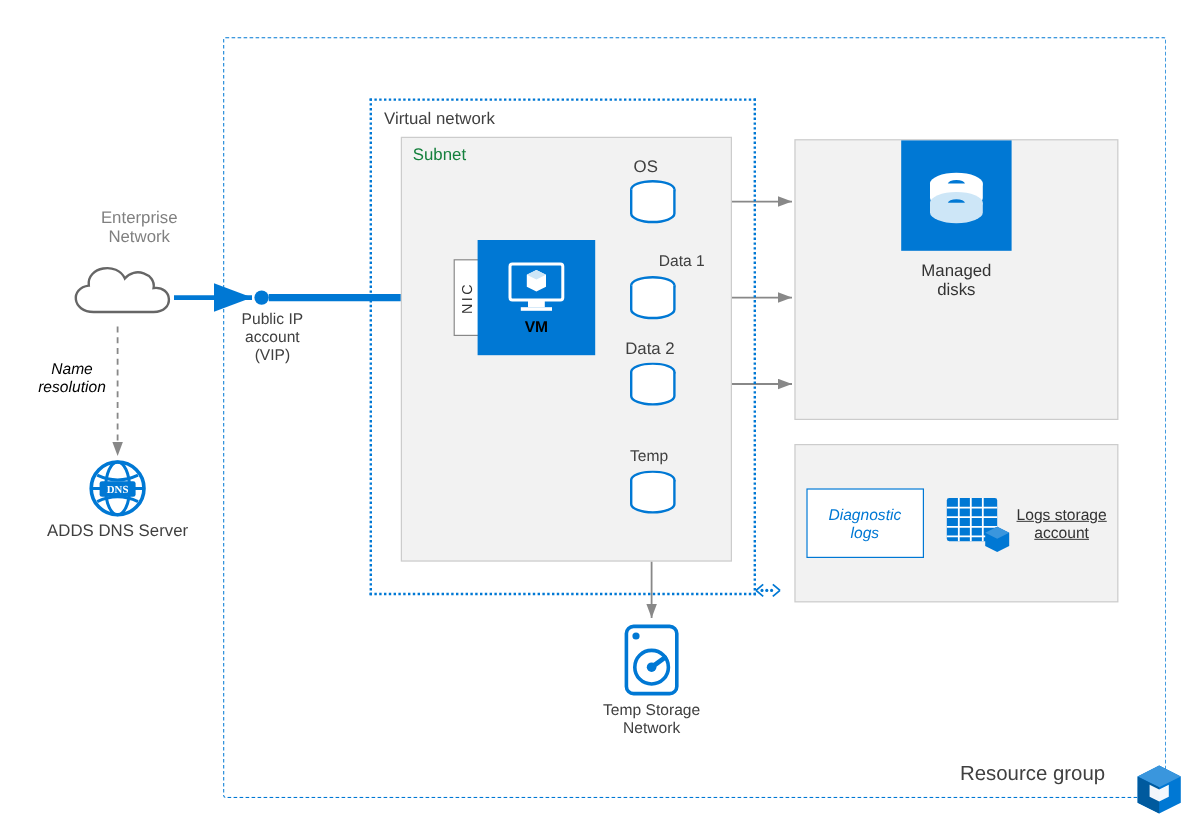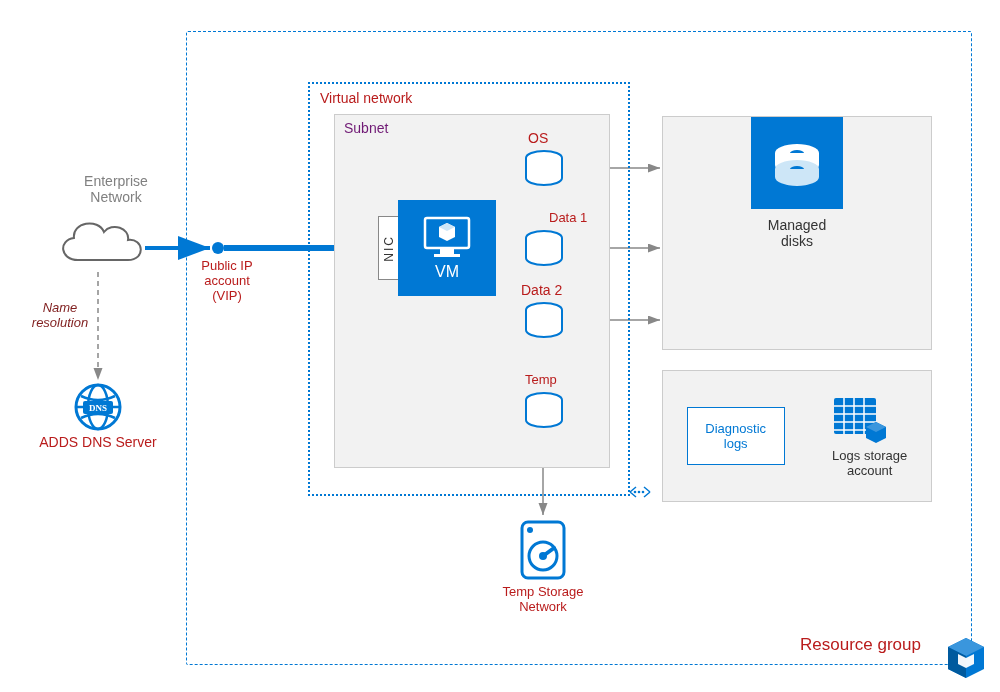--- a/index.html
+++ b/index.html
@@ -21,23 +21,23 @@
     border: 1.5px dashed #0078d4;
     border-radius: 2px;
   }
   .dotted-box {
     border: 2px dotted #0078d4;
   }
   .grey-box {
     background: #f2f2f2;
     border: 1px solid #ccc;
   }
-  .label-blue { color: #b91c1c; }
+  .label-blue { color: #404040; }
   .label-grey { color: #808080; }
-  .label-dblack { color: #701a75; }
+  .label-dblack { color: #15803d; }
   .center-text { text-align: center; }
   svg { display: block; }
 </style>
 </head>
 <body>
 
 <div class="canvas">
 
   <svg class="abs" width="1000" height="692" style="left:0;top:0;pointer-events:none">
     <defs>
@@ -86,21 +86,21 @@
     <path d="M24 22 L24 44 L6 35 L6 13 Z" fill="#005a9e"></path>
     <path d="M16 20 L24 24 L32 20 L32 30 L24 34 L16 30 Z" fill="#fff" opacity="0.95"></path>
   </svg>
 
   <div class="abs center-text label-grey" style="left:76px; top:173px; width:80px; white-space:pre-line;">Enterprise
 Network</div>
   <svg class="abs" style="left:50px; top:212px;" width="100" height="60" viewBox="0 0 100 60">
     <path d="M28 48 C10 48 8 28 24 26 C22 10 48 6 54 20 C62 10 80 16 78 28 C94 26 96 48 78 48 Z" fill="#fff" stroke="#666" stroke-width="2"></path>
   </svg>
 
-  <div class="abs center-text" style="left:25px; top:300px; width:70px; color:#7f1d1d; font-style:italic; white-space:pre-line; font-size:13px;">Name
+  <div class="abs center-text" style="left:25px; top:300px; width:70px; color:#000000; font-style:italic; white-space:pre-line; font-size:13px;">Name
 resolution</div>
 
   <svg class="abs" style="left:73px; top:382px;" width="50" height="50" viewBox="0 0 50 50">
     <circle cx="25" cy="25" r="22" fill="none" stroke="#0078d4" stroke-width="3"></circle>
     <ellipse cx="25" cy="25" rx="10" ry="22" fill="none" stroke="#0078d4" stroke-width="2.5"></ellipse>
     <line x1="3" y1="25" x2="47" y2="25" stroke="#0078d4" stroke-width="2.5"></line>
     <path d="M8 14 Q25 22 42 14" fill="none" stroke="#0078d4" stroke-width="2.5"></path>
     <path d="M8 36 Q25 28 42 36" fill="none" stroke="#0078d4" stroke-width="2.5"></path>
     <rect x="10" y="19" width="30" height="13" rx="2" fill="#0078d4"></rect>
     <text x="25" y="29" text-anchor="middle" fill="#fff" font-size="9" font-weight="bold" font-family="Segoe UI">DNS</text>
@@ -122,21 +122,21 @@
   </div>
 
   <div class="abs" style="left:398px; top:200px; width:98px; height:96px; background:#0078d4; display:flex; flex-direction:column; align-items:center; justify-content:center; gap:4px;">
     <svg width="50" height="44" viewBox="0 0 50 44">
       <rect x="3" y="3" width="44" height="30" rx="2" fill="none" stroke="#fff" stroke-width="2.5"></rect>
       <rect x="18" y="33" width="14" height="6" fill="#fff"></rect>
       <rect x="12" y="39" width="26" height="3" fill="#fff"></rect>
       <path d="M25 8 L33 12 L33 22 L25 26 L17 22 L17 12 Z" fill="#fff"></path>
       <path d="M25 8 L33 12 L25 16 L17 12 Z" fill="#cde6f7"></path>
     </svg>
-    <span style="color:#ffffff; font-weight:400; font-size:16px;">VM</span>
+    <span style="color:#000000; font-weight:700; font-size:13px;">VM</span>
   </div>
 
   <div class="abs label-blue" style="left:528px; top:130px; font-size:14px;">OS</div>
   <svg class="abs" style="left:523px; top:150px;" width="42" height="38" viewBox="0 0 42 38">
     <ellipse cx="21" cy="8" rx="18" ry="7" fill="#fff" stroke="#0078d4" stroke-width="2"></ellipse>
     <path d="M3 8 L3 28 A18 7 0 0 0 39 28 L39 8" fill="#fff" stroke="#0078d4" stroke-width="2"></path>
   </svg>
 
   <div class="abs label-blue" style="left:521px; top:210px; font-size:13px;margin-left:28px;">Data 1</div>
   <svg class="abs" style="left:523px; top:230px;" width="42" height="38" viewBox="0 0 42 38">
@@ -165,23 +165,23 @@
         <ellipse cx="28" cy="34" rx="22" ry="9" fill="#cde6f7"></ellipse>
         <ellipse cx="28" cy="34" rx="7" ry="3" fill="#0078d4"></ellipse>
         <path d="M6 34 L6 42 A22 9 0 0 0 50 42 L50 34" fill="#cde6f7"></path>
       </svg>
     </div>
     <div class="center-text" style="white-space:pre-line; color:#333;">Managed
 disks</div>
   </div>
 
   <div class="abs grey-box" style="left:662px; top:370px; width:268px; height:130px; display:flex; align-items:center; justify-content:space-around;">
-    <div class="center-text" style="width:96px; height:56px; border:1px solid #0078d4; background:#fff; display:flex; align-items:center; justify-content:center; white-space:pre-line; color:#0078d4; font-size:13px;">Diagnostic
+    <div class="center-text" style="width:96px; height:56px; border:1px solid #0078d4; background:#fff; display:flex; align-items:center; justify-content:center; white-space:pre-line; color:#0078d4; font-size:13px;font-style:italic;">Diagnostic
 logs</div>
-    <div class="center-text" style="display:flex; flex-direction:column; gap:4px;">
+    <div class="center-text" style="display:flex; flex-direction:row; align-items:center; gap:4px;text-decoration:underline;">
       <svg width="56" height="50" viewBox="0 0 56 50">
         <rect x="2" y="4" width="42" height="36" rx="2" fill="#0078d4"></rect>
         <g stroke="#fff" stroke-width="1.5">
           <line x1="2" y1="12" x2="44" y2="12"></line>
             <line x1="2" y1="20" x2="44" y2="20"></line>
           <line x1="2" y1="28" x2="44" y2="28"></line>
             <line x1="2" y1="36" x2="44" y2="36"></line>
           <line x1="12" y1="4" x2="12" y2="40"></line>
             <line x1="22" y1="4" x2="22" y2="40"></line>
           <line x1="32" y1="4" x2="32" y2="40"></line>

